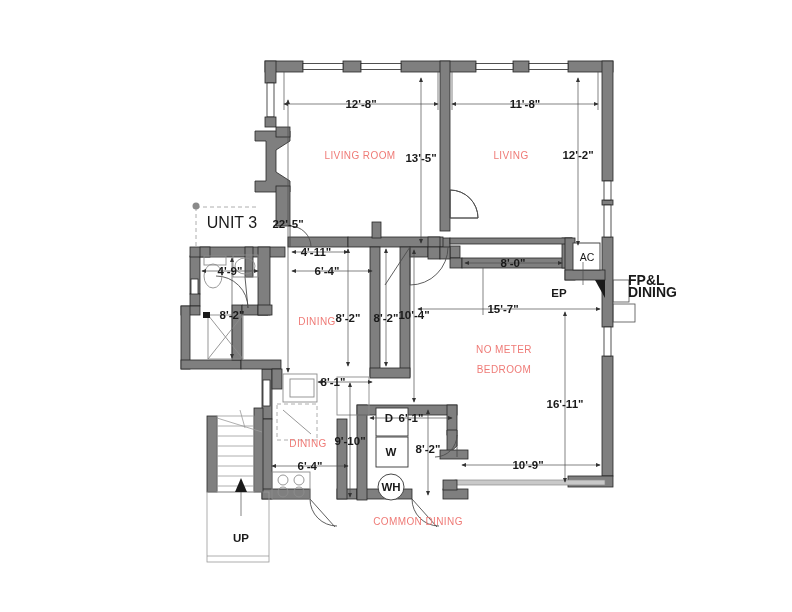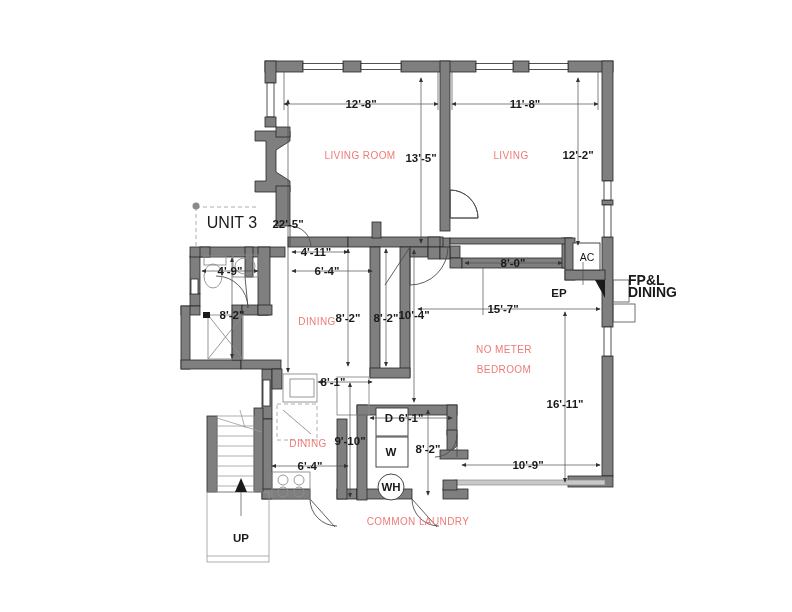--- a/index.html
+++ b/index.html
@@ -280,21 +280,21 @@
       <line class="dl" x1="583" y1="285" x2="583" y2="262"></line>
     </g>
   </svg>
 
   <div class="lbl room ctr" style="left:360px;top:155px">LIVING ROOM</div>
   <div class="lbl room ctr" style="left:511px;top:155px">LIVING</div>
   <div class="lbl room ctr" style="left:317px;top:321px">DINING</div>
   <div class="lbl room ctr" style="left:308px;top:443px">DINING</div>
   <div class="lbl room ctr" style="left:504px;top:349px">NO METER</div>
   <div class="lbl room ctr" style="left:504px;top:369px">BEDROOM</div>
-  <div class="lbl room ctr" style="left:418px;top:521px">COMMON LAUNDRY</div>
+  <div class="lbl room ctr" style="left:418px;top:521px">COMMON DINING</div>
 
   <div class="lbl unit ctr" style="left:232px;top:223px">UNIT 3</div>
 
   <div class="lbl dim ctr" style="left:361px;top:104px">12'-8"</div>
   <div class="lbl dim ctr" style="left:525px;top:104px">11'-8"</div>
   <div class="lbl dim ctr" style="left:316px;top:252px">4'-11"</div>
   <div class="lbl dim ctr" style="left:230px;top:271px">4'-9"</div>
   <div class="lbl dim ctr" style="left:327px;top:271px">6'-4"</div>
   <div class="lbl dim ctr" style="left:513px;top:263px">8'-0"</div>
   <div class="lbl dim ctr" style="left:503px;top:309px">15'-7"</div>

